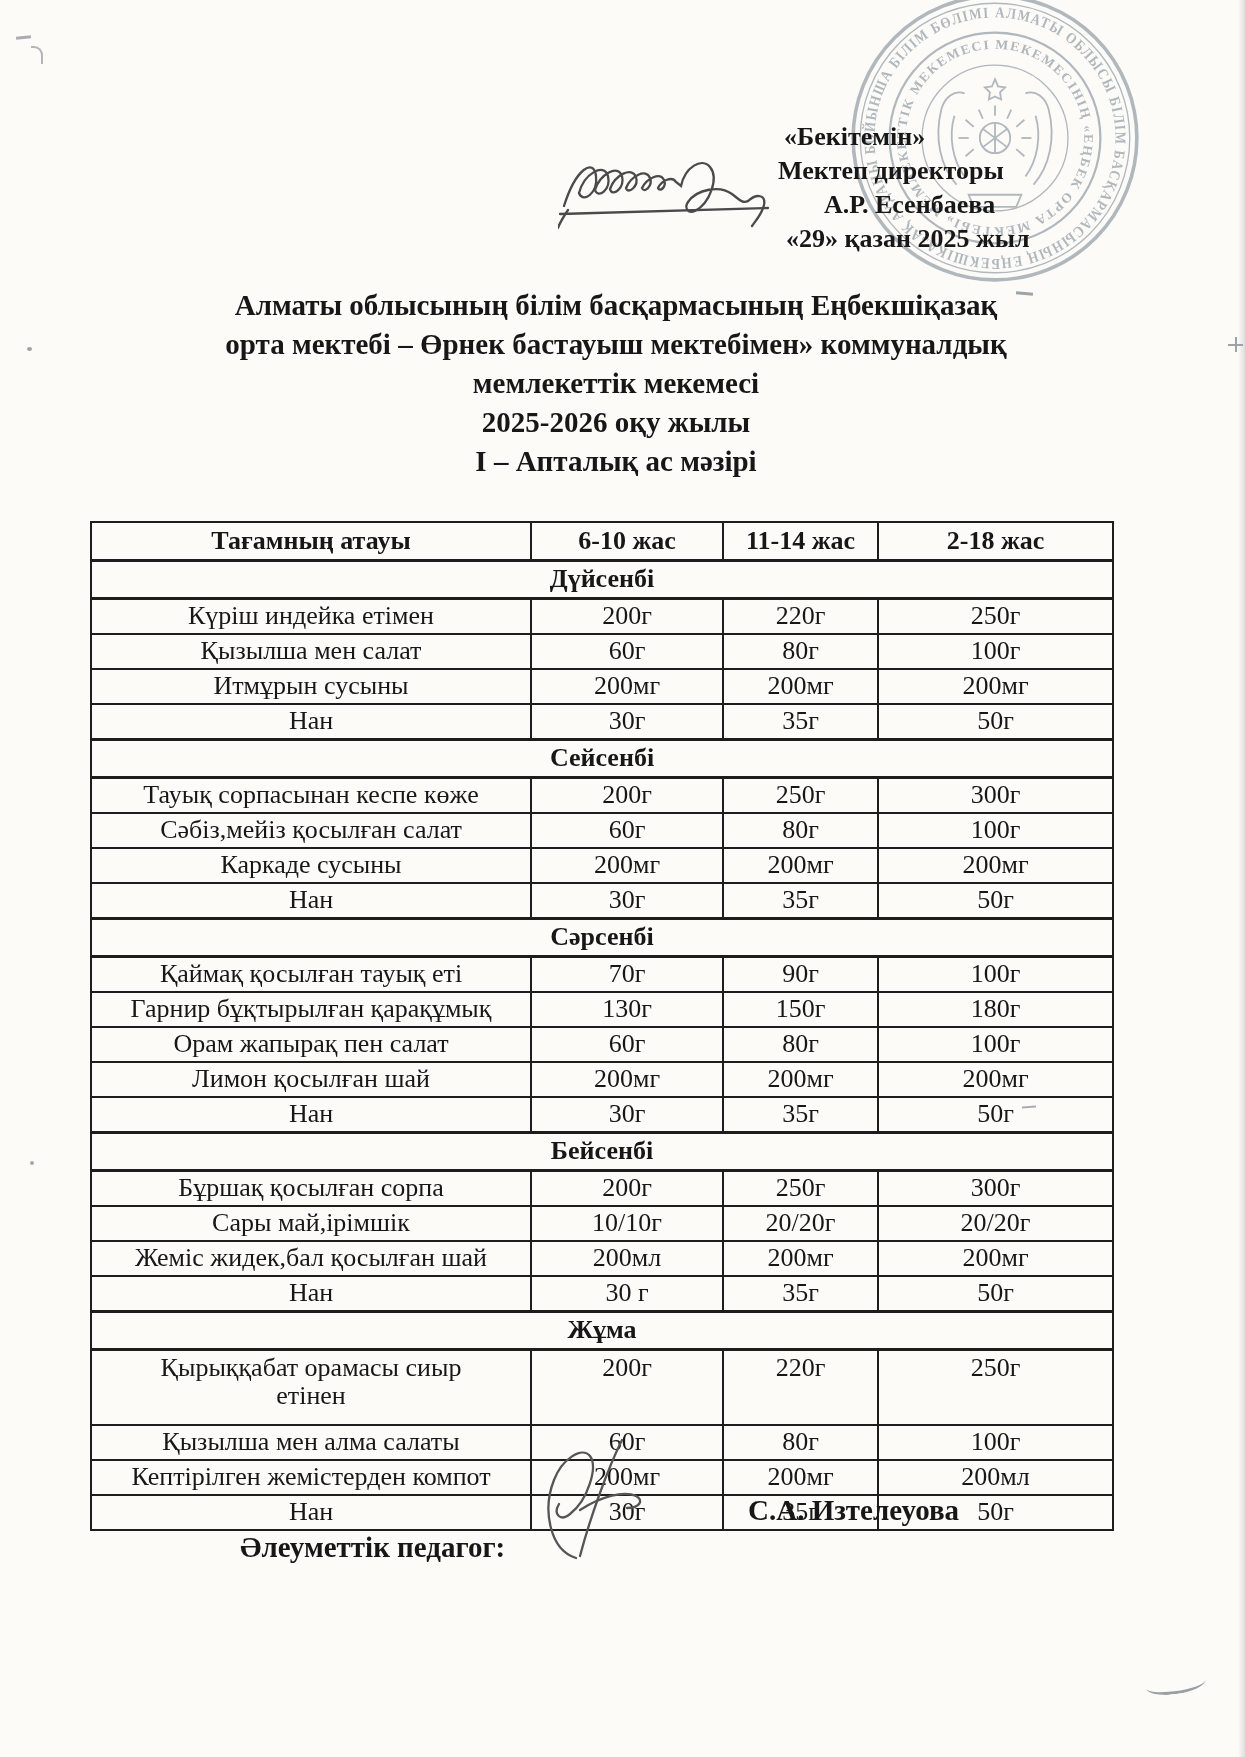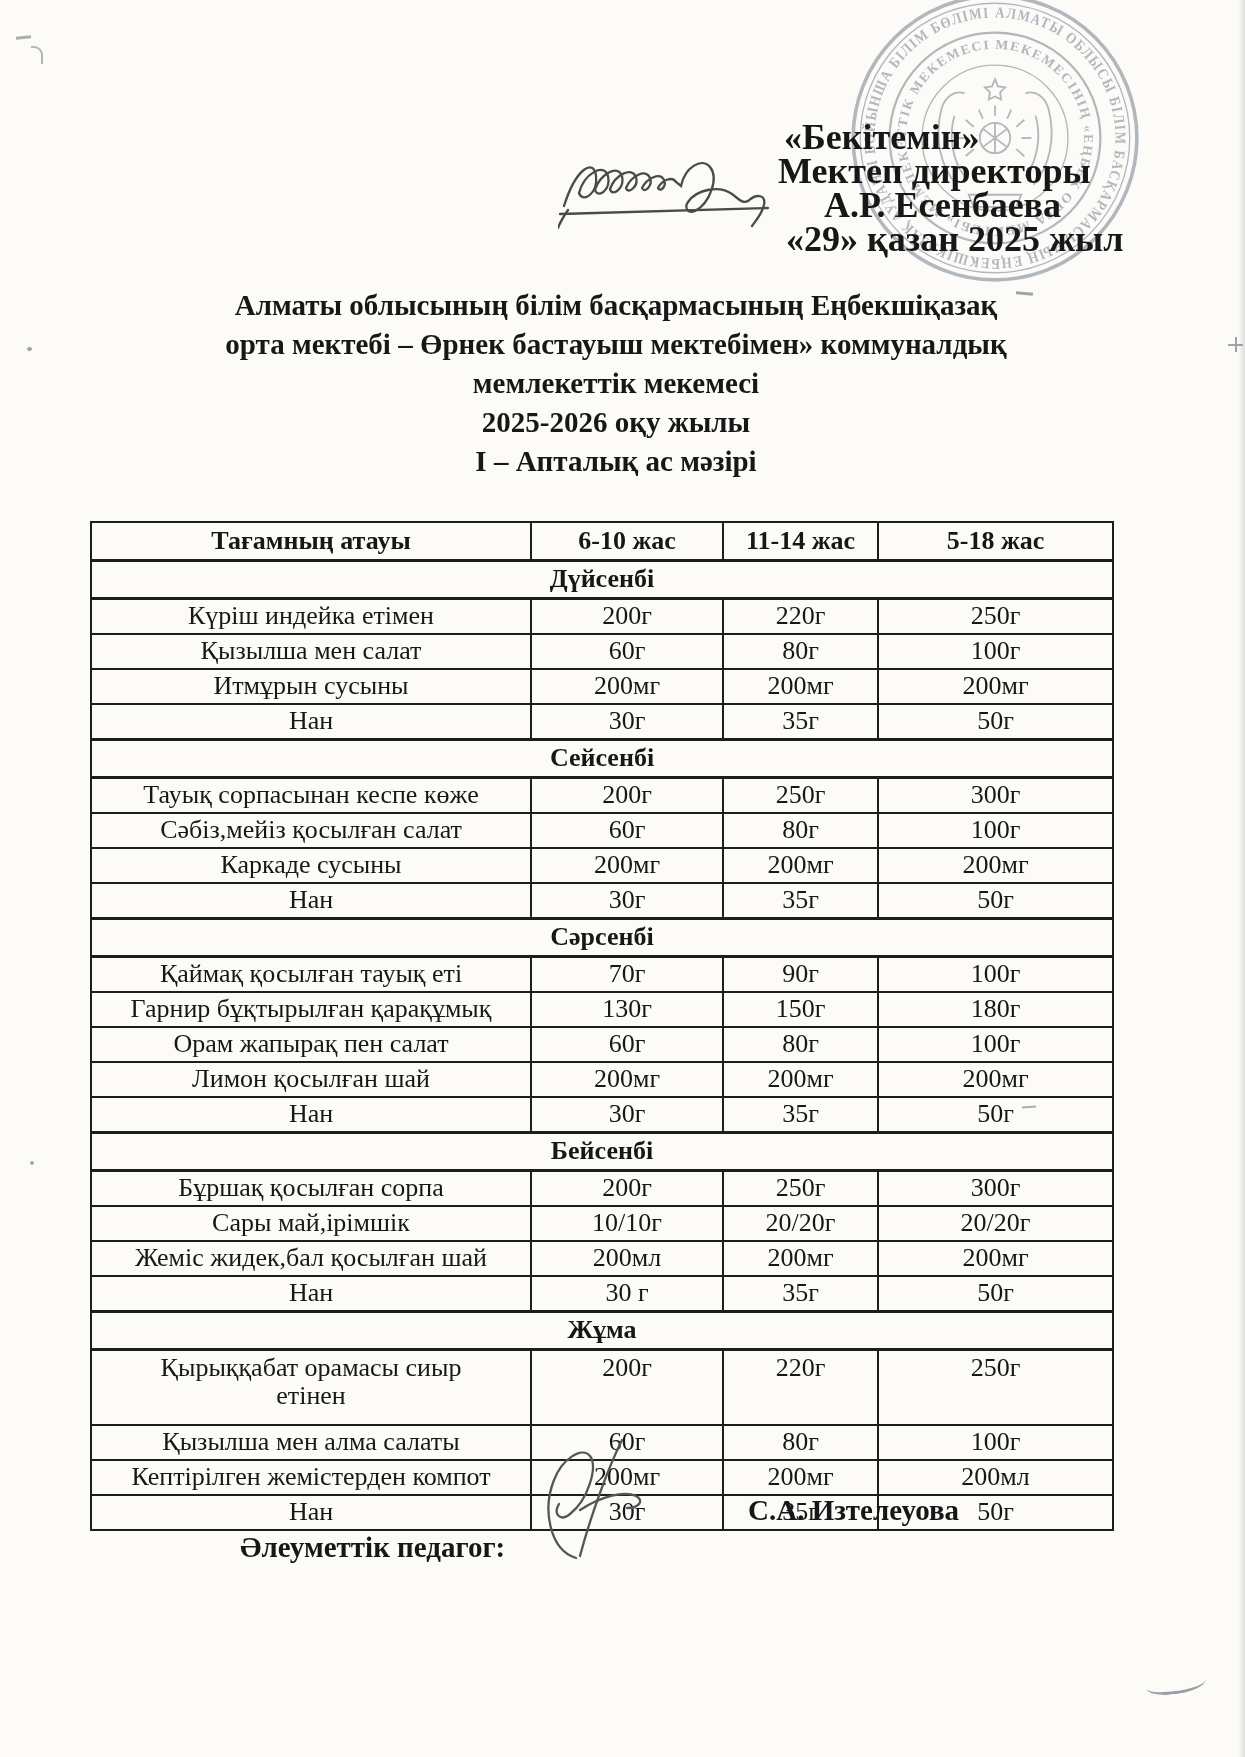--- a/index.html
+++ b/index.html
@@ -14,21 +14,21 @@
     pointer-events:none;
   }
 
   
   .stamp{position:absolute;left:843px;top:-14px;width:304px;height:304px;opacity:.60;z-index:1;}
   .stamp svg{width:100%;height:100%;}
 
   
   .approval{
     position:absolute;left:778px;top:120px;z-index:2;
-    font-weight:bold;font-size:36px;line-height:34px;white-space:nowrap;
+    font-weight:bold;font-size:26px;line-height:34px;white-space:nowrap;
   }
   .approval .indent1{padding-left:6px;}
   .approval .name-line{padding-left:46px;}
   .approval .date-line{padding-left:8px;}
   .sig-head{position:absolute;left:558px;top:152px;width:296px;height:80px;z-index:3;}
 
   
   .doc-title{
     position:absolute;left:85px;top:286px;width:1062px;z-index:2;
     text-align:center;font-weight:bold;font-size:29px;line-height:39px;
@@ -149,21 +149,21 @@
       <col style="width:440px">
         <col style="width:192px">
         <col style="width:155px">
         <col style="width:235px">
     </colgroup>
     <thead>
       <tr class="r-head">
         <th>Тағамның атауы</th>
         <th>6-10 жас</th>
         <th>11-14 жас</th>
-        <th>5-18 жас</th>
+        <th>2-18 жас</th>
       </tr>
     </thead>
     <tbody>
         <tr class="r-day">
           <td colspan="4">Дүйсенбі</td>
         </tr>
         <tr class="r-item">
           <td class="dish">Күріш индейка етімен</td>
           <td class="qty">200г</td>
           <td class="qty">220г</td>

